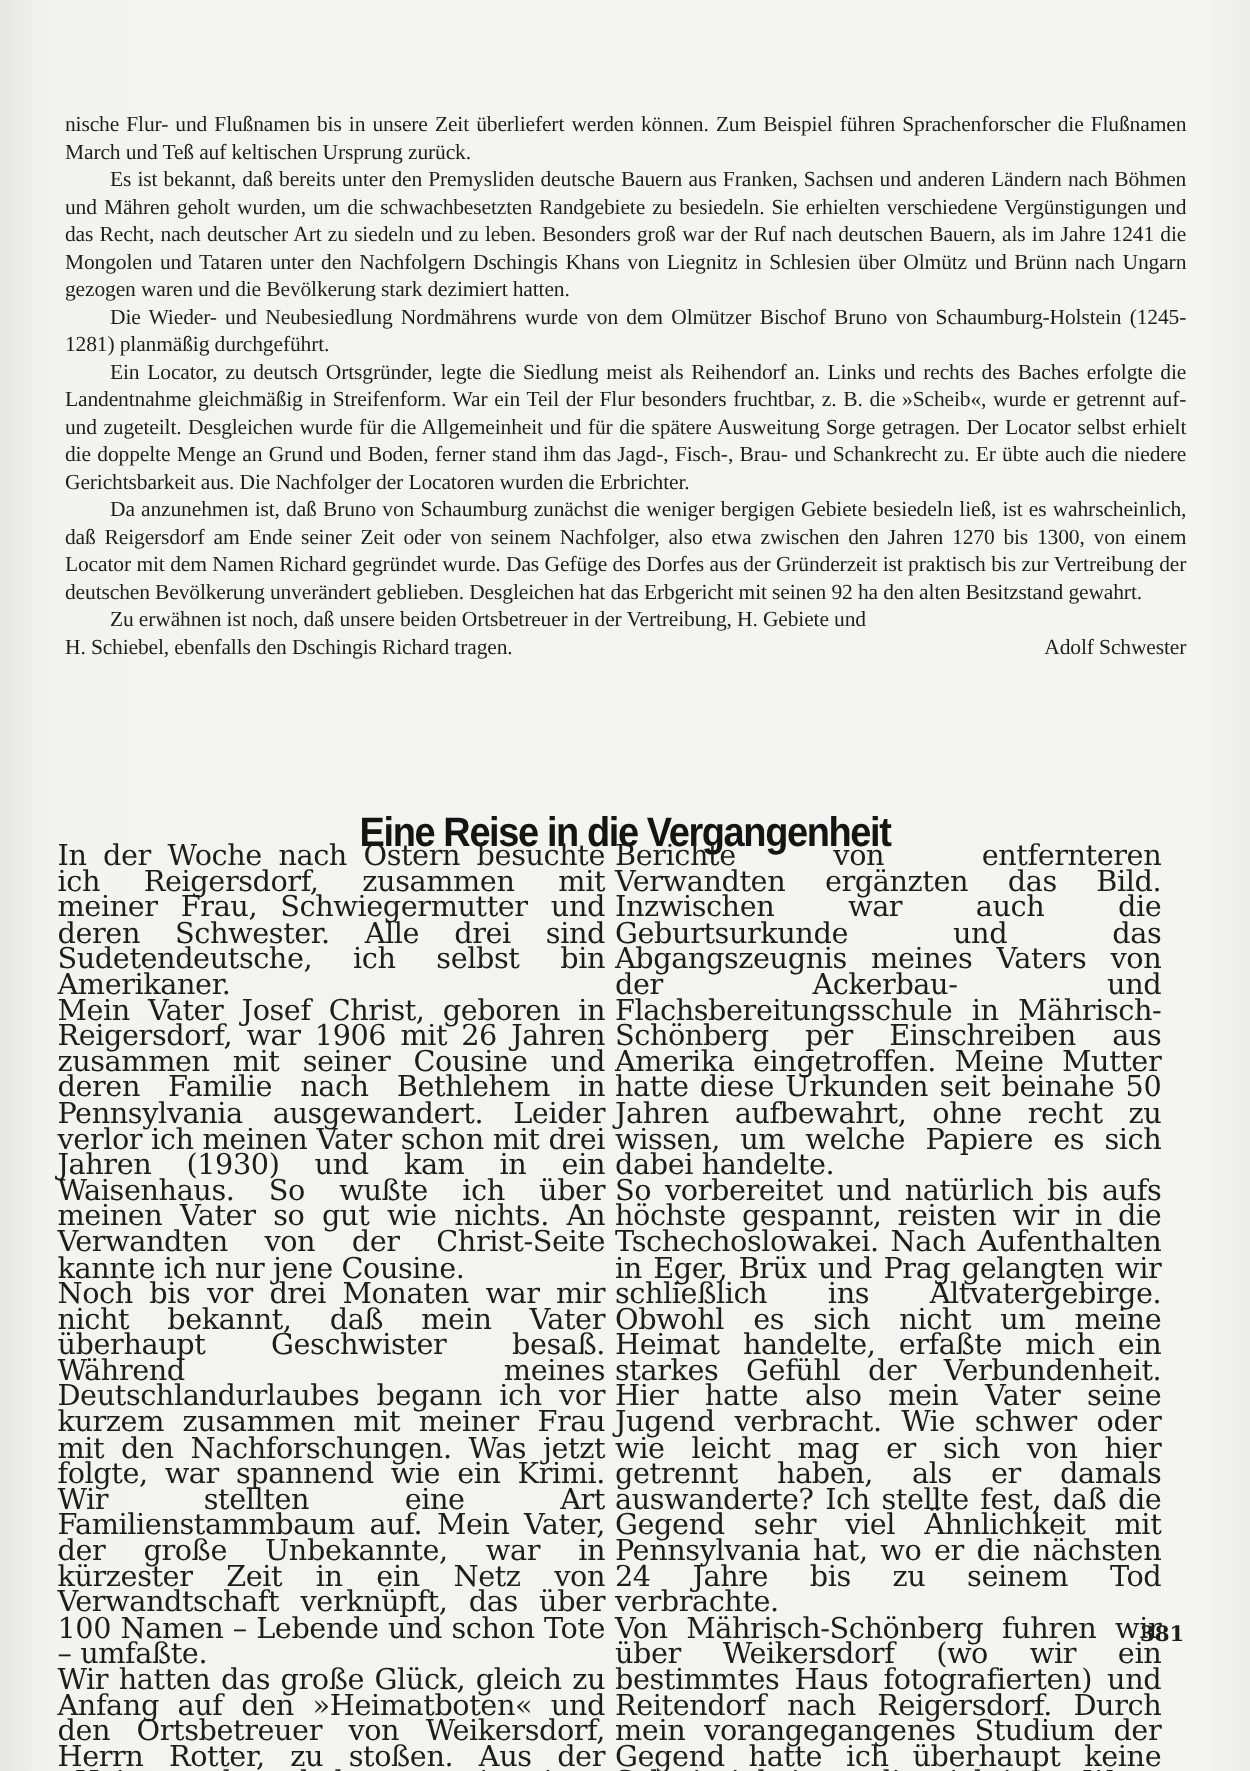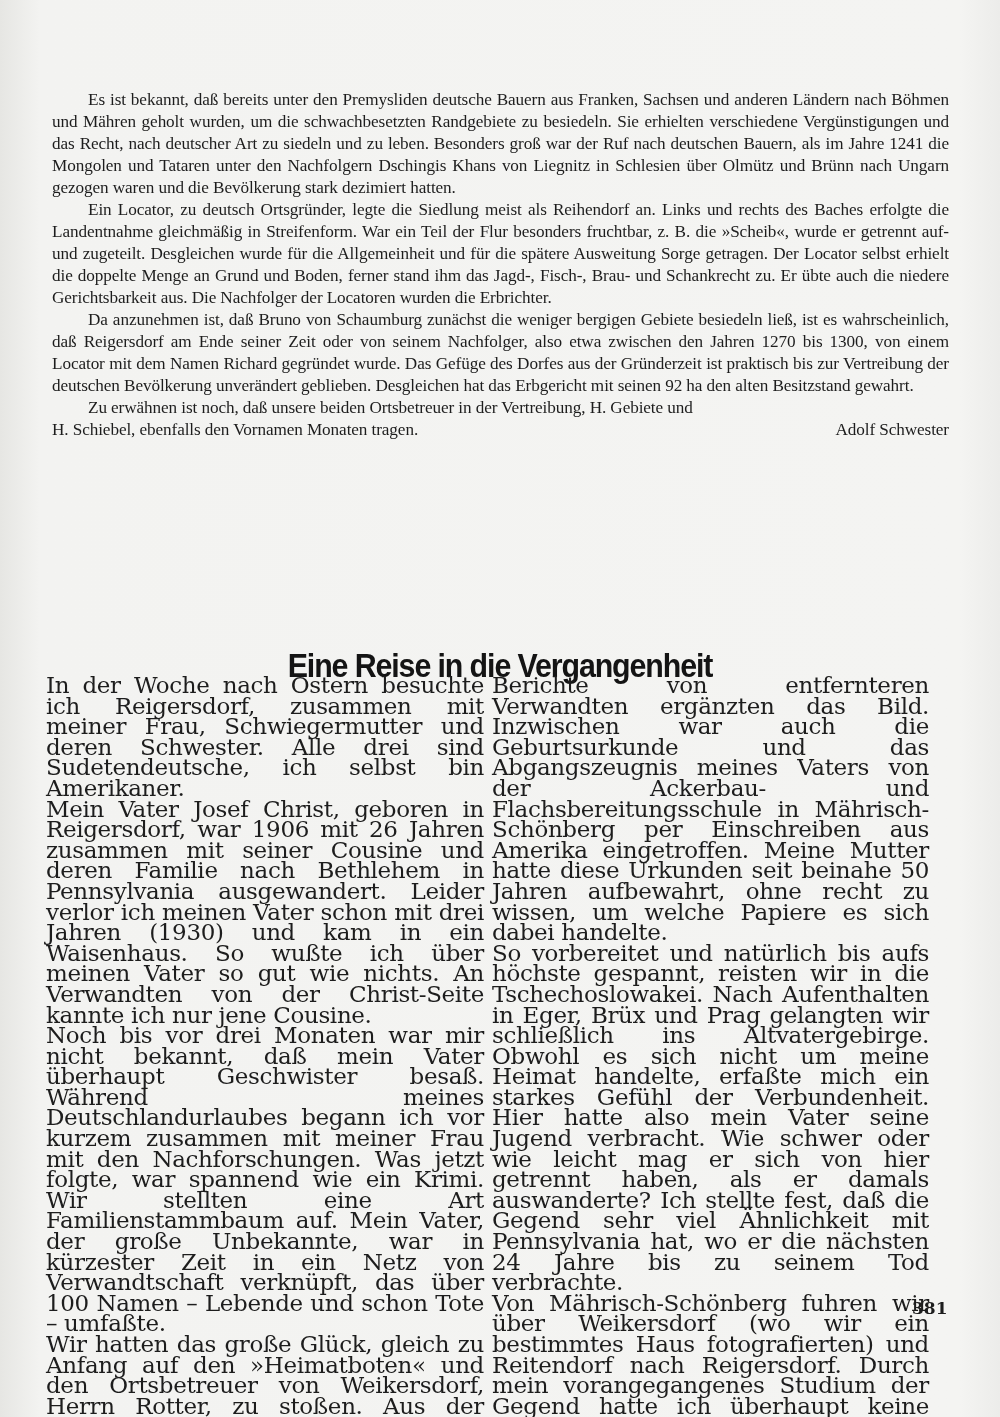--- a/index.html
+++ b/index.html
@@ -49,26 +49,28 @@
       position: absolute; left: 912px; top: 1298px;
       font-family: "DejaVu Serif", serif; font-weight: bold; font-size: 17px;
     }
   </style>
 </head>
 <body>
 
 <div class="page-shade"></div>
 
 <section class="top-block">
+  <p>nische Flur- und Flußnamen bis in unsere Zeit überliefert werden können. Zum Beispiel führen Sprachenforscher die Flußnamen March und Teß auf keltischen Ursprung zurück.</p>
   <p class="indent">Es ist bekannt, daß bereits unter den Premysliden deutsche Bauern aus Franken, Sachsen und anderen Ländern nach Böhmen und Mähren geholt wurden, um die schwachbesetzten Randgebiete zu besiedeln. Sie erhielten verschiedene Vergünstigungen und das Recht, nach deutscher Art zu siedeln und zu leben. Besonders groß war der Ruf nach deutschen Bauern, als im Jahre 1241 die Mongolen und Tataren unter den Nachfolgern Dschingis Khans von Liegnitz in Schlesien über Olmütz und Brünn nach Ungarn gezogen waren und die Bevölkerung stark dezimiert hatten.</p>
+  <p class="indent">Die Wieder- und Neubesiedlung Nordmährens wurde von dem Olmützer Bischof Bruno von Schaumburg-Holstein (1245-1281) planmäßig durchgeführt.</p>
   <p class="indent">Ein Locator, zu deutsch Ortsgründer, legte die Siedlung meist als Reihendorf an. Links und rechts des Baches erfolgte die Landentnahme gleichmäßig in Streifenform. War ein Teil der Flur besonders fruchtbar, z. B. die »Scheib«, wurde er getrennt auf- und zugeteilt. Desgleichen wurde für die Allgemeinheit und für die spätere Ausweitung Sorge getragen. Der Locator selbst erhielt die doppelte Menge an Grund und Boden, ferner stand ihm das Jagd-, Fisch-, Brau- und Schankrecht zu. Er übte auch die niedere Gerichtsbarkeit aus. Die Nachfolger der Locatoren wurden die Erbrichter.</p>
   <p class="indent">Da anzunehmen ist, daß Bruno von Schaumburg zunächst die weniger bergigen Gebiete besiedeln ließ, ist es wahrscheinlich, daß Reigersdorf am Ende seiner Zeit oder von seinem Nachfolger, also etwa zwischen den Jahren 1270 bis 1300, von einem Locator mit dem Namen Richard gegründet wurde. Das Gefüge des Dorfes aus der Gründerzeit ist praktisch bis zur Vertreibung der deutschen Bevölkerung unverändert geblieben. Desgleichen hat das Erbgericht mit seinen 92 ha den alten Besitzstand gewahrt.</p>
   <p class="indent">Zu erwähnen ist noch, daß unsere beiden Ortsbetreuer in der Vertreibung, H. Gebiete und</p>
   <div class="last-line">
-    <span>H. Schiebel, ebenfalls den Vornamen Monaten tragen.</span>
+    <span>H. Schiebel, ebenfalls den Dschingis Richard tragen.</span>
     <span>Adolf Schwester</span>
   </div>
 </section>
 
 <h1 class="headline">Eine Reise in die Vergangenheit</h1>
 
 <section class="col col-left">
   <p>In der Woche nach Ostern besuchte ich Reigersdorf, zusammen mit meiner Frau, Schwiegermutter und deren Schwester. Alle drei sind Sudetendeutsche, ich selbst bin Amerikaner.</p>
   <p>Mein Vater Josef Christ, geboren in Reigersdorf, war 1906 mit 26 Jahren zusammen mit seiner Cousine und deren Familie nach Bethlehem in Pennsylvania ausgewandert. Leider verlor ich meinen Vater schon mit drei Jahren (1930) und kam in ein Waisenhaus. So wußte ich über meinen Vater so gut wie nichts. An Verwandten von der Christ-Seite kannte ich nur jene Cousine.</p>
   <p>Noch bis vor drei Monaten war mir nicht bekannt, daß mein Vater überhaupt Geschwister besaß. Während meines Deutschlandurlaubes begann ich vor kurzem zusammen mit meiner Frau mit den Nachforschungen. Was jetzt folgte, war spannend wie ein Krimi. Wir stellten eine Art Familienstammbaum auf. Mein Vater, der große Unbekannte, war in kürzester Zeit in ein Netz von Verwandtschaft verknüpft, das über 100 Namen – Lebende und schon Tote – umfaßte.</p>

